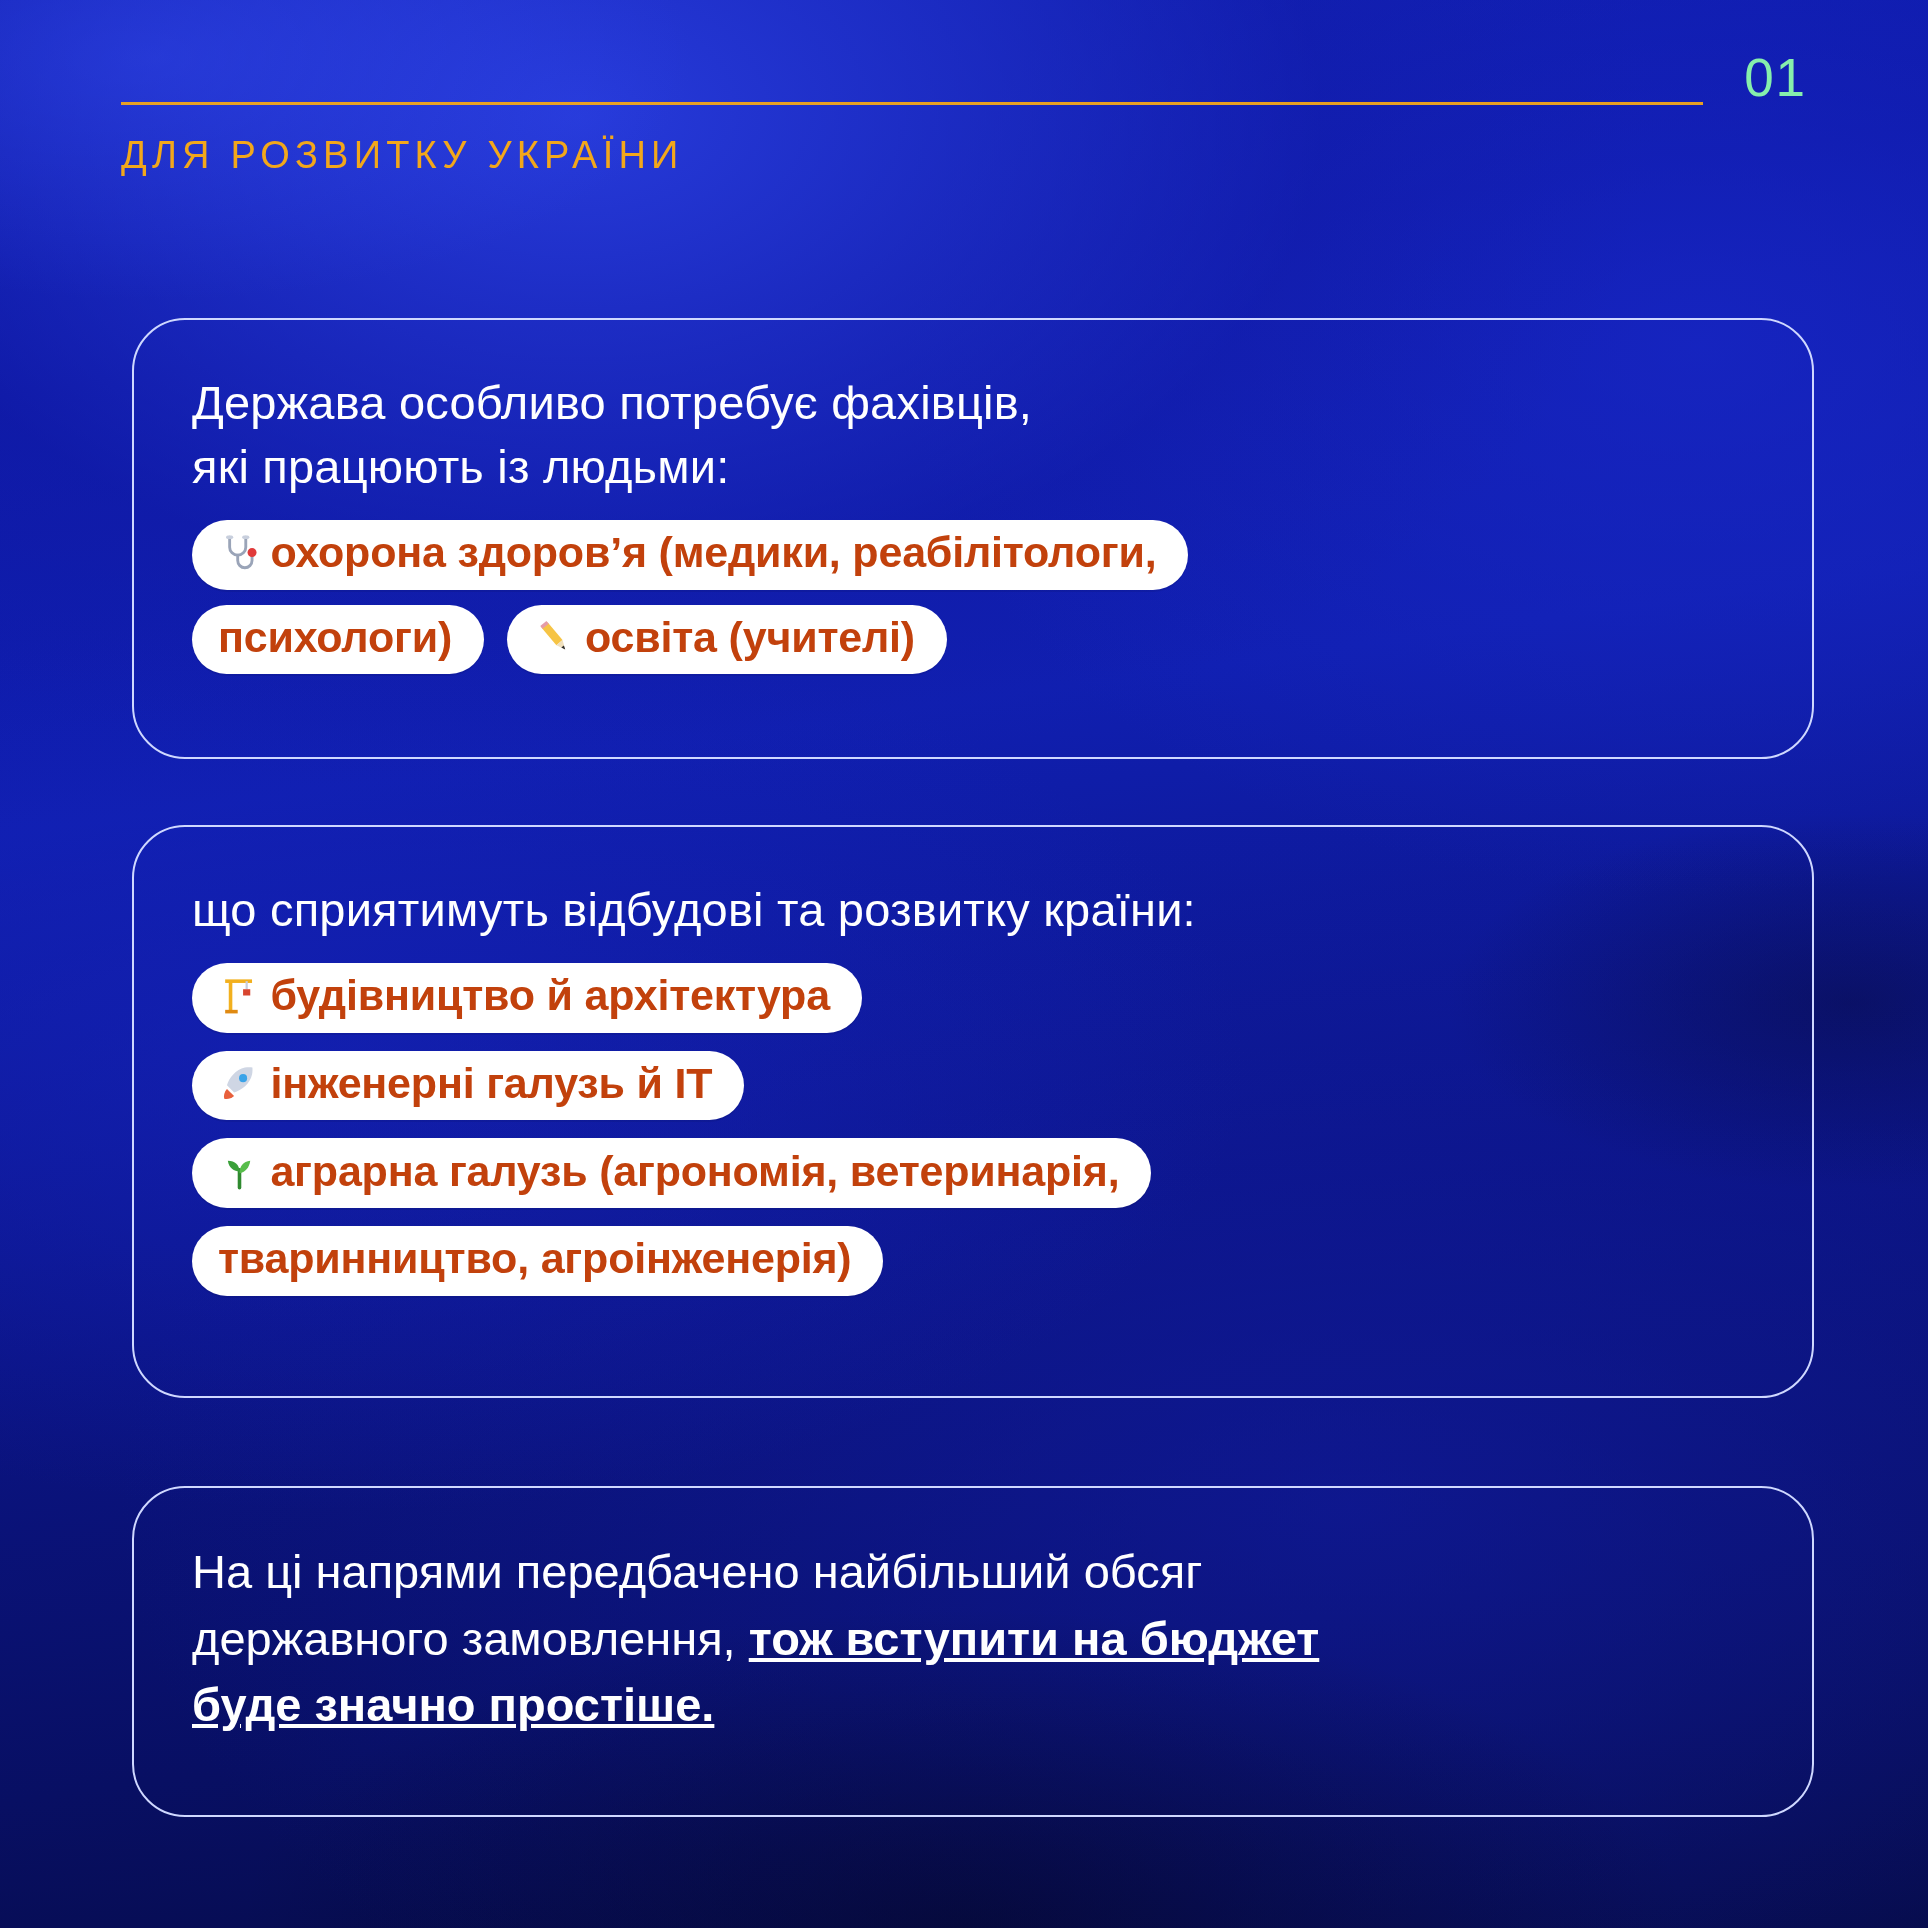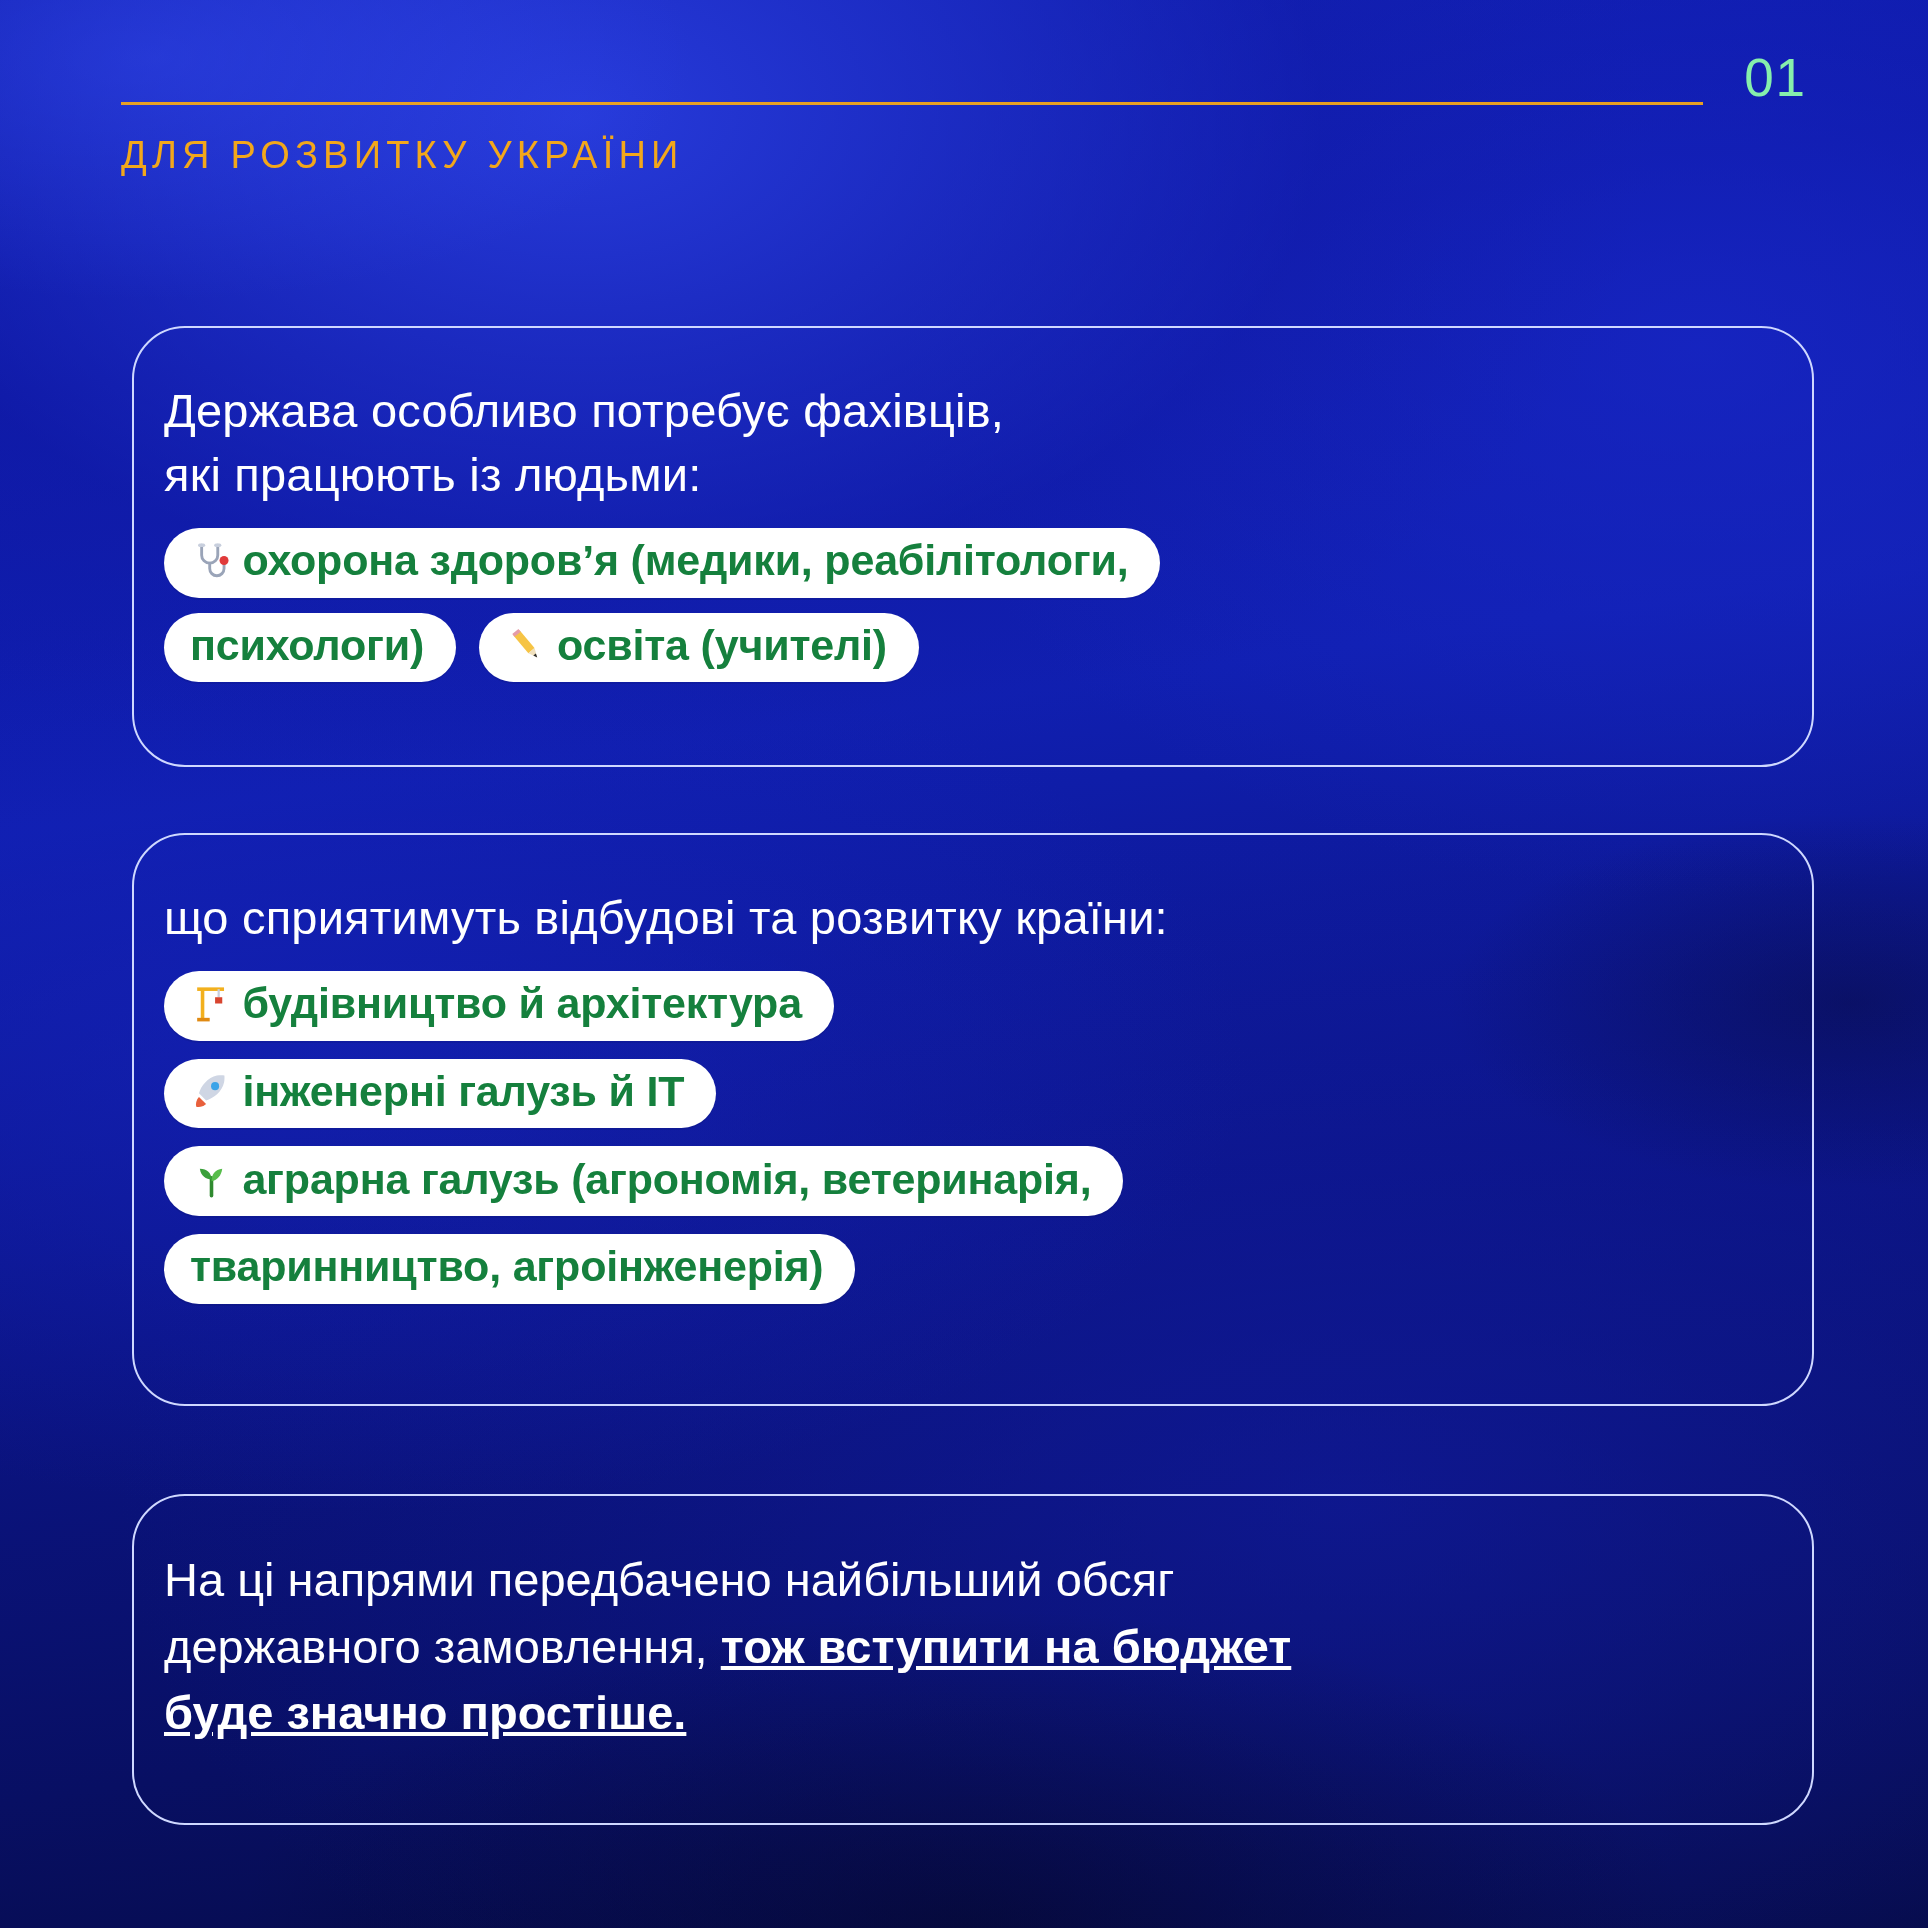--- a/index.html
+++ b/index.html
@@ -76,22 +76,21 @@
     text-transform: uppercase;
   }
 
   
   .card {
     position: absolute;
     left: 132px;
     width: 1682px;
     border: 2.8px solid #cfd8ff;
     border-radius: 53px;
-    padding: 51px 66px 56px 30px;
-    margin-top: 8px;
+    padding: 51px 66px 56px 58px;
   }
   .card.c1 { top: 318px;  height: 441px; }
   .card.c2 { top: 825px;  height: 573px; }
   .card.c3 { top: 1486px; height: 331px; }
 
   .lead {
     color: #ffffff;
     font-size: 47px;
     line-height: 1.36;
     font-weight: 400;
@@ -111,21 +110,21 @@
     align-items: flex-start;
   }
 
   .chip {
     display: inline-flex;
     align-items: center;
     gap: 9.4px;
     background: #ffffff;
     border-radius: 41px;
     padding: 9.4px 32px 13px 26px;
-    color: #15803d;
+    color: #c2410c;
     font-size: 43px;
     font-weight: bold;
     line-height: 1.1;
     letter-spacing: -0.2px;
     white-space: nowrap;
     box-shadow: 0 1.9px 0 rgba(0,0,0,.07);
   }
   .chip-wrap {
     display: flex;
     flex-wrap: wrap;

